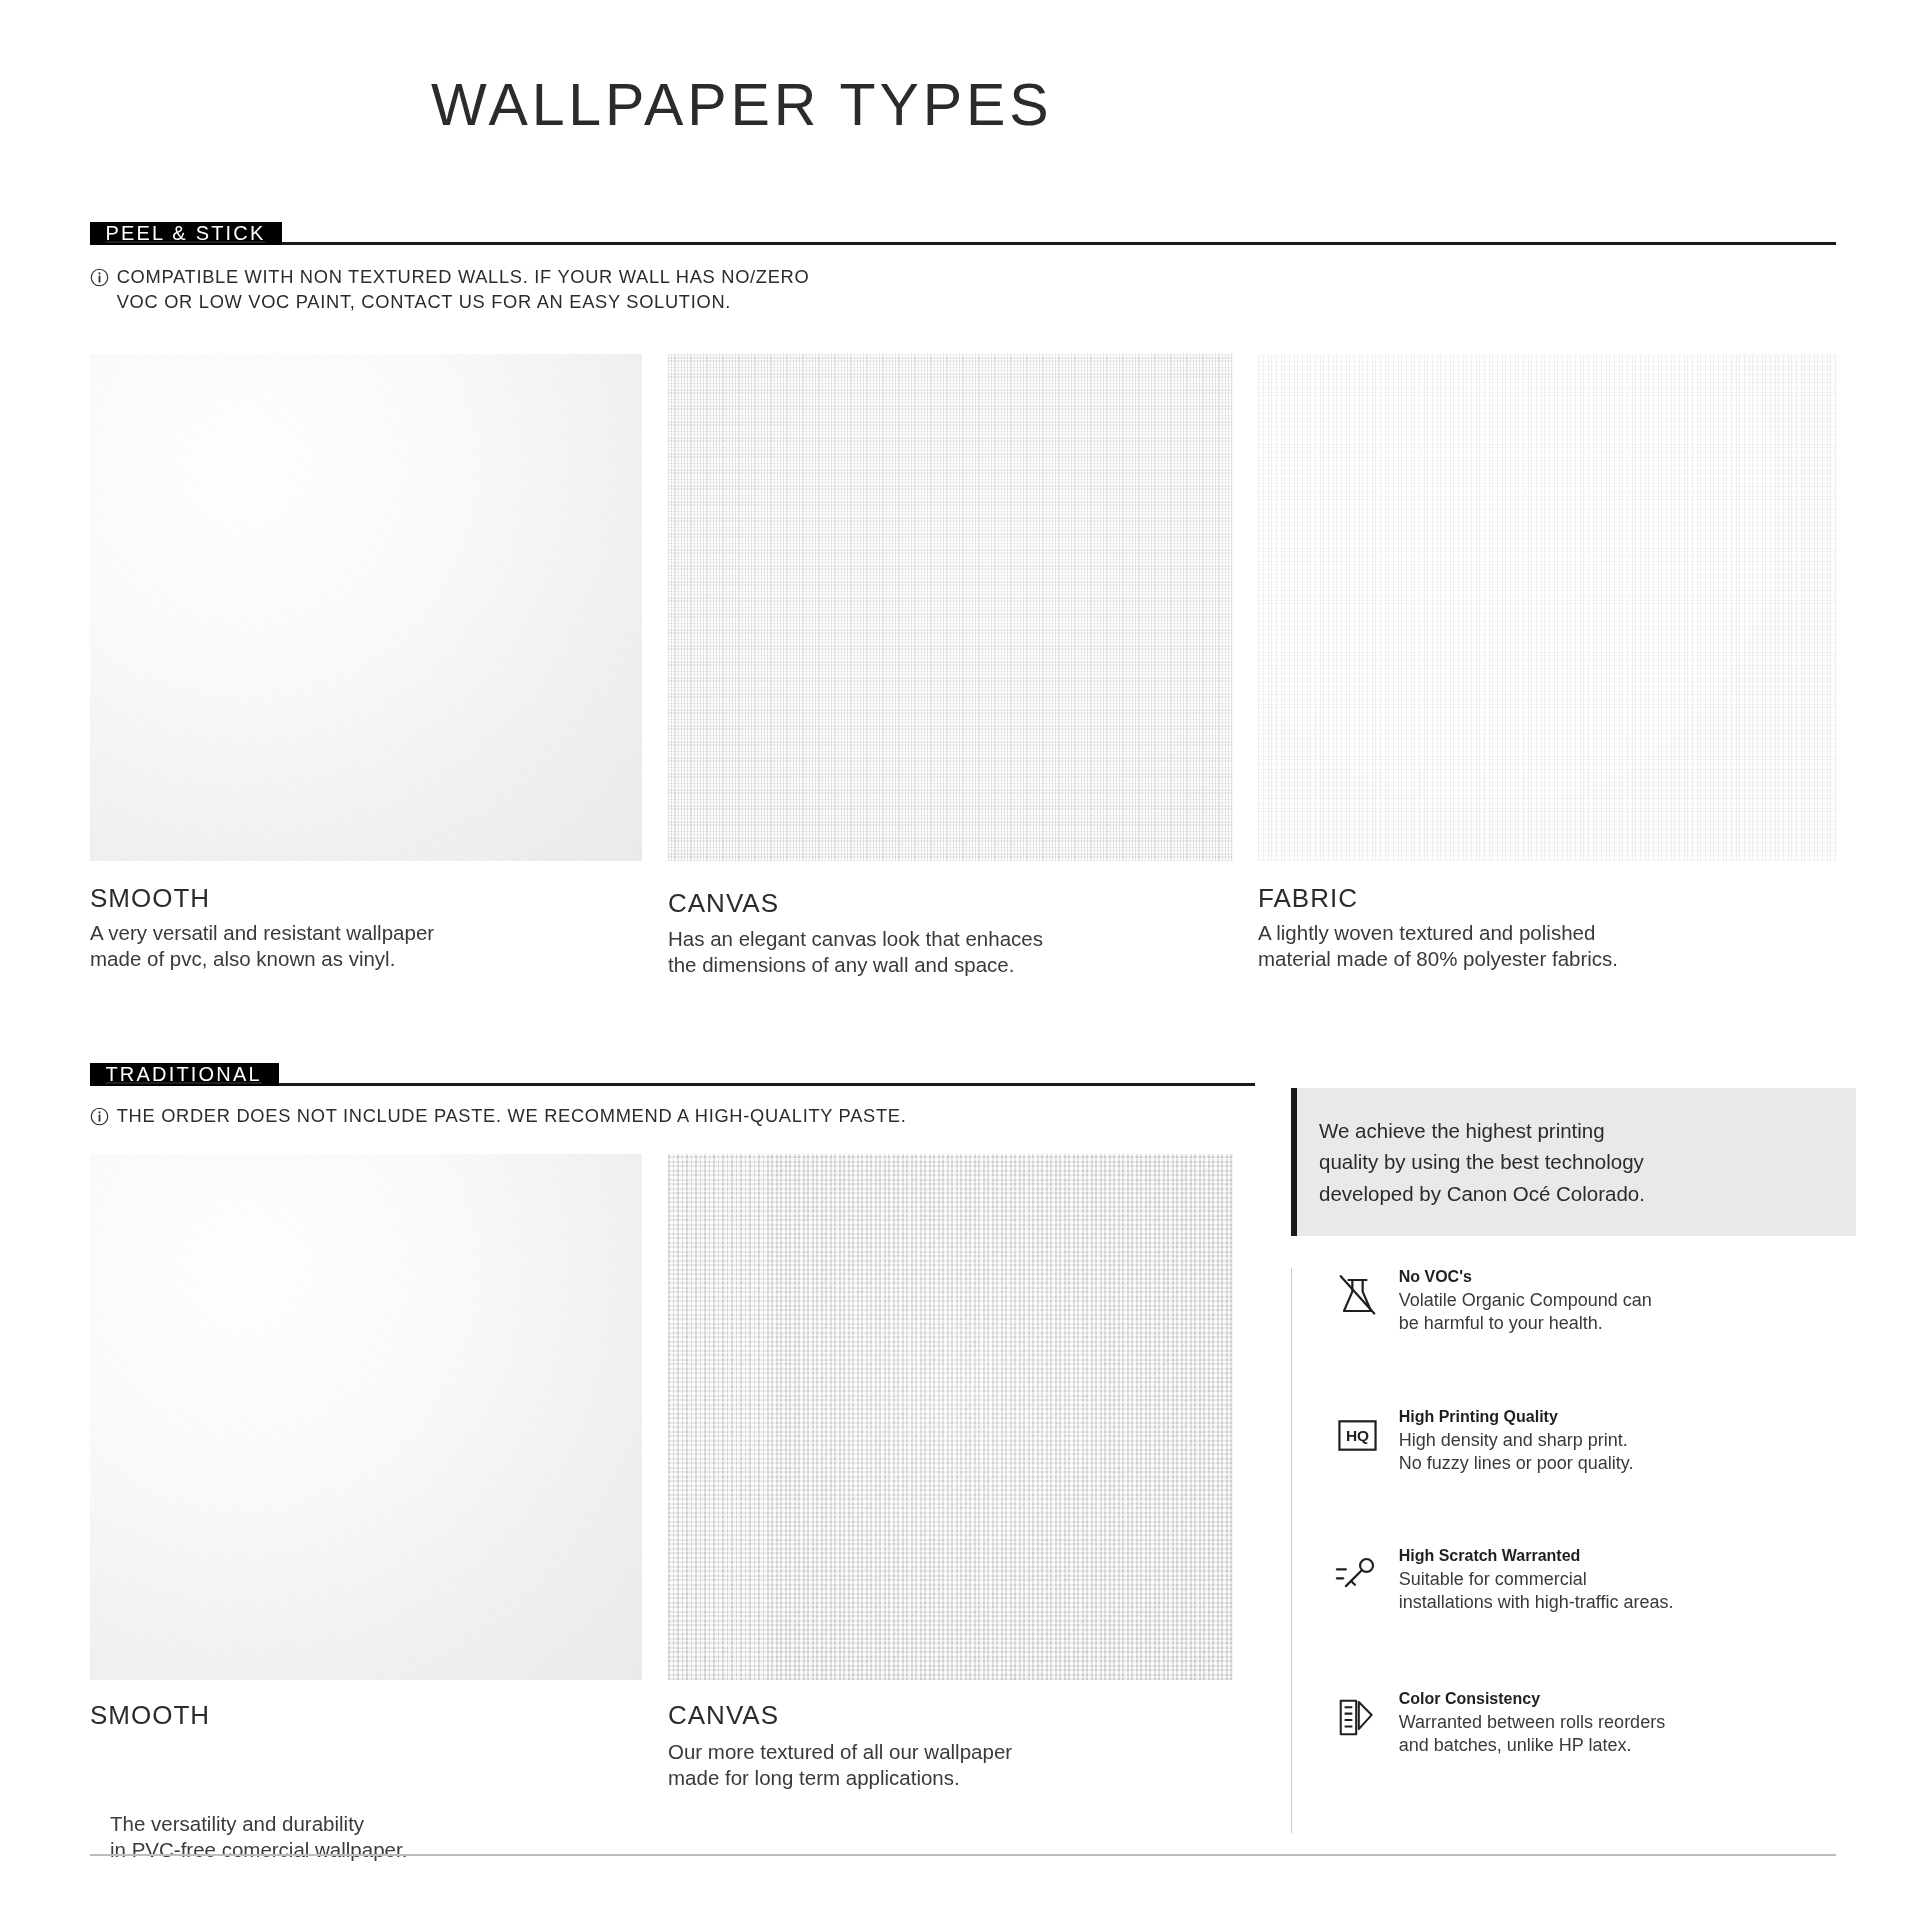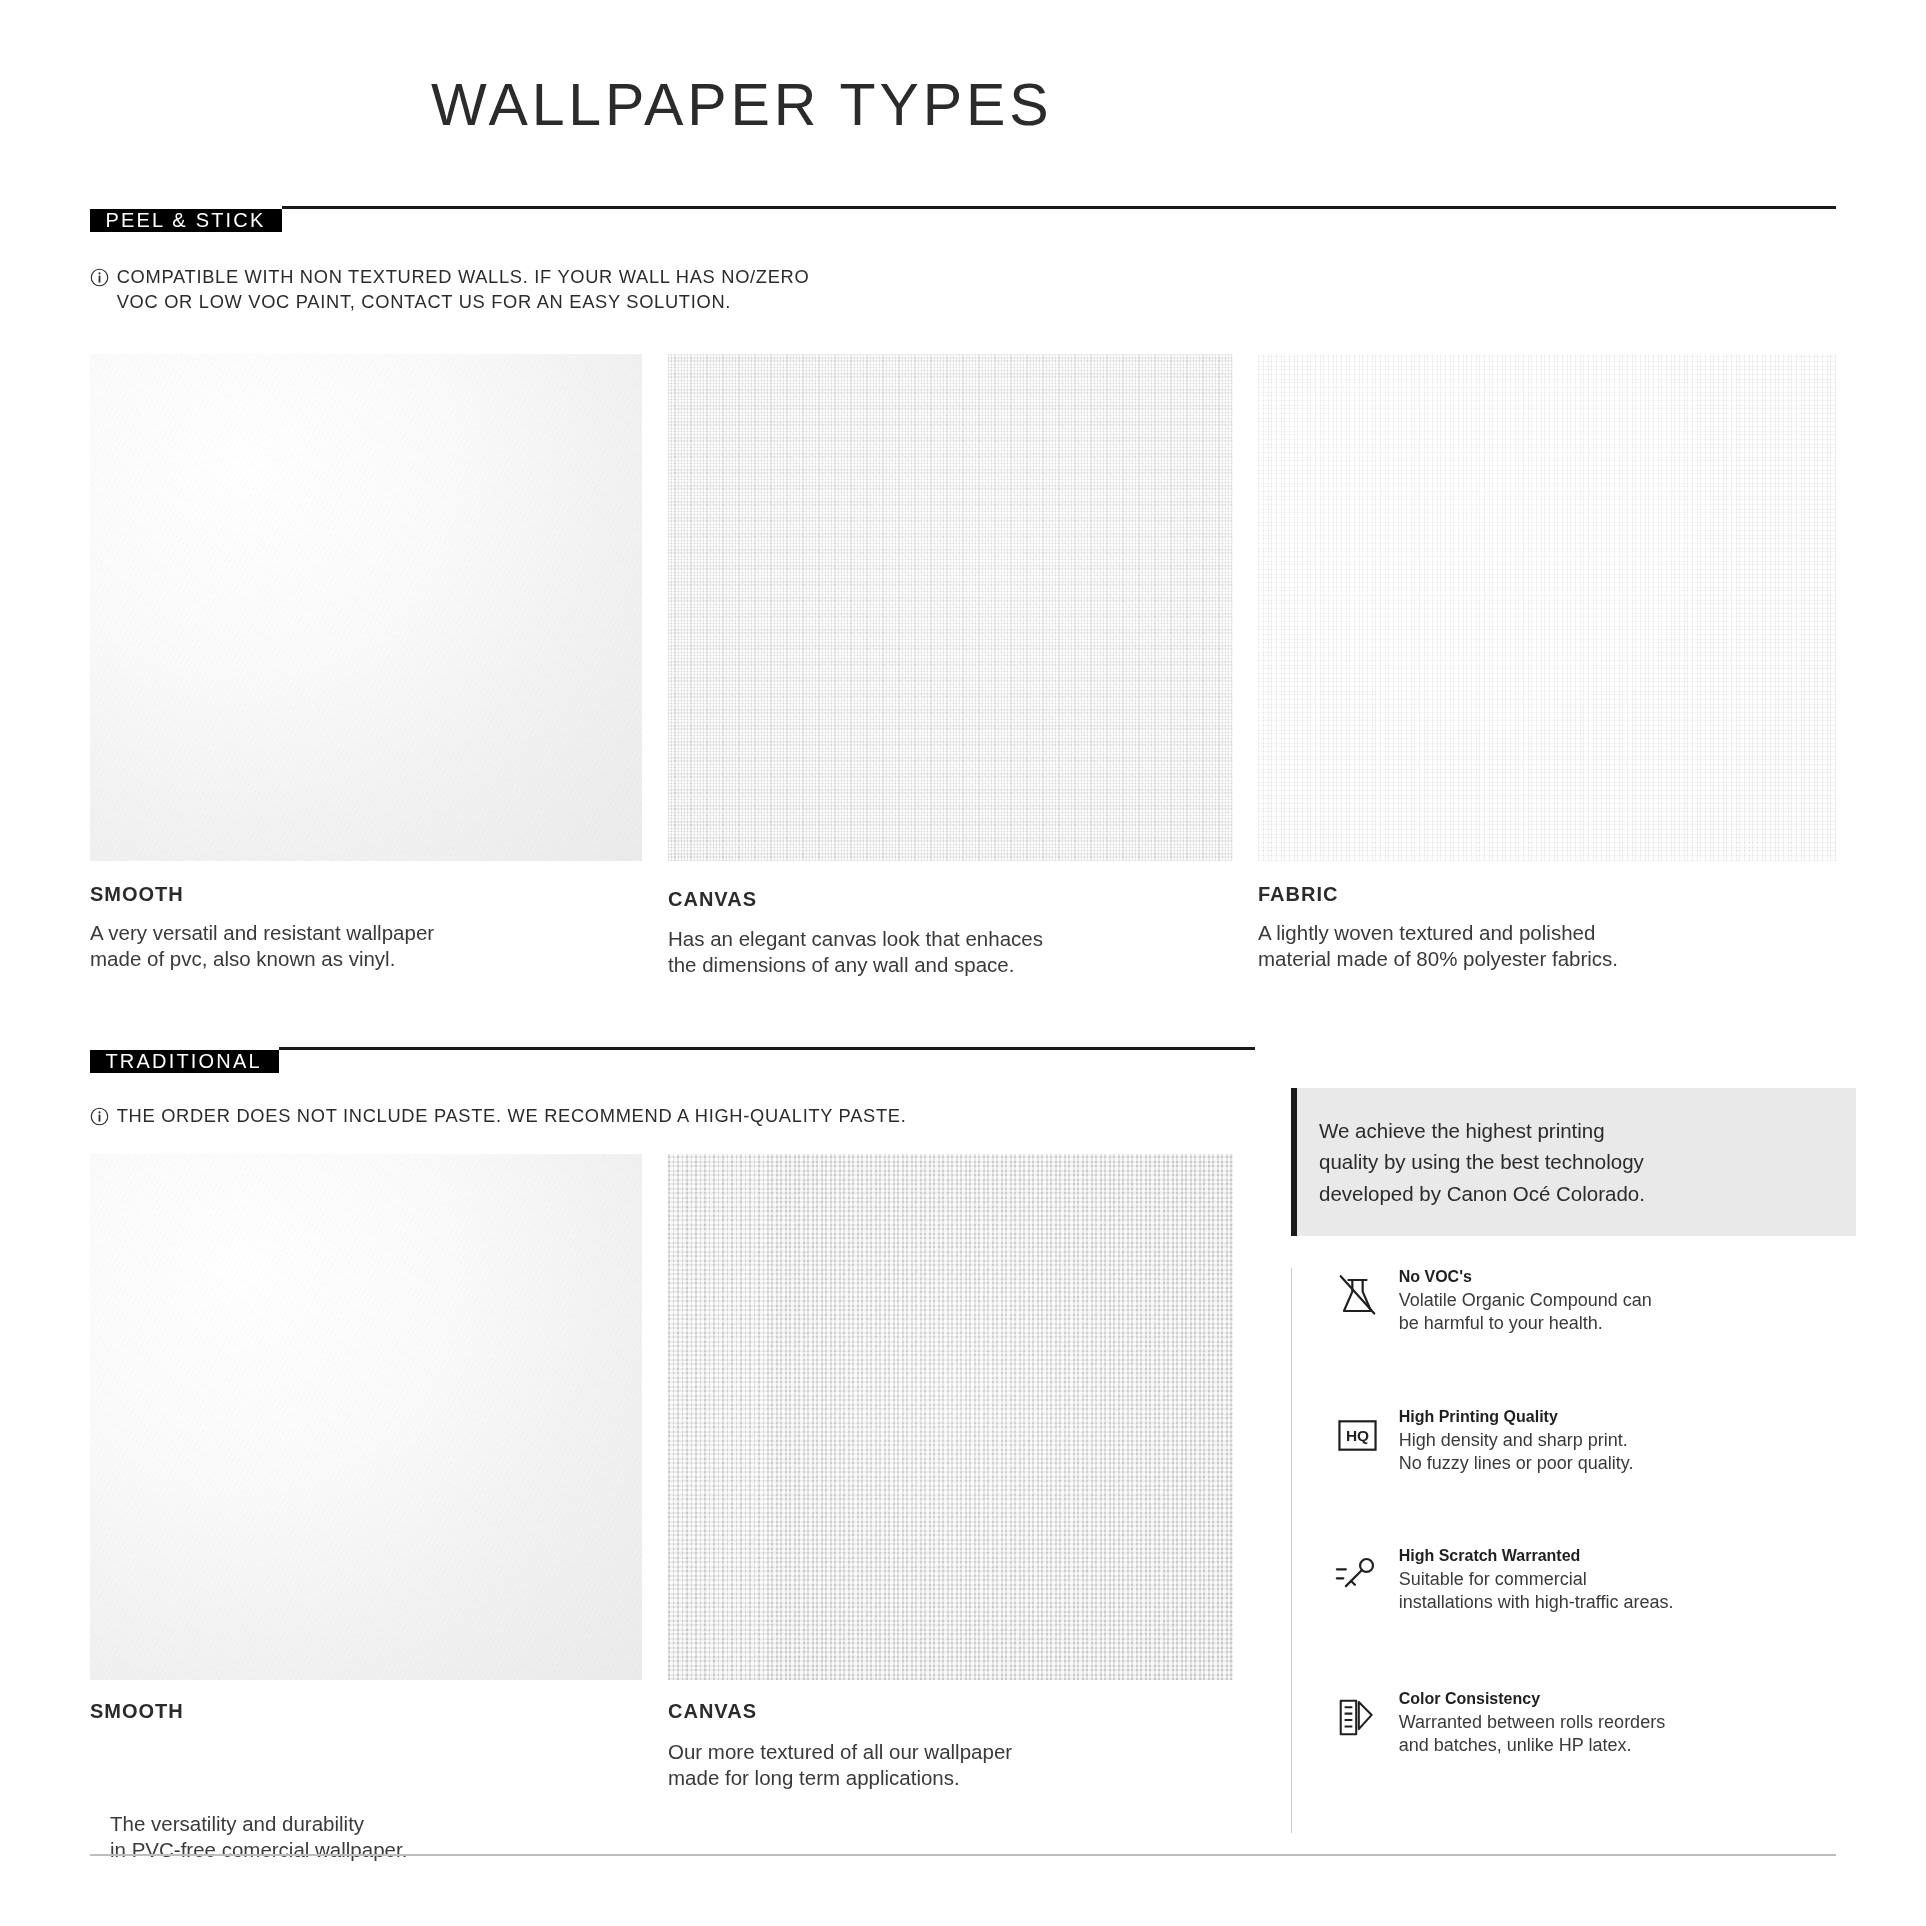--- a/index.html
+++ b/index.html
@@ -28,21 +28,22 @@
     font-weight: 300;
     color: #2b2b2b;
     white-space: nowrap;
   }
 
   
   .section-bar {
     position: absolute;
     height: 36px;
     display: flex;
-    align-items: flex-start;
+    align-items: flex-end;
+    text-decoration: underline;
   }
   .section-tag {
     background: #000000;
     color: #ffffff;
     font-size: 20px;
     letter-spacing: 2.2px;
     font-weight: 400;
     display: flex;
     align-items: center;
     padding: 0 16.7px 0 15.4px;
@@ -144,23 +145,23 @@
     background-image:
       repeating-linear-gradient(90deg, rgba(0,0,0,0.07) 0px, rgba(0,0,0,0.07) 1.9px, rgba(255,255,255,0.5) 1.9px, rgba(255,255,255,0.5) 4.5px),
       repeating-linear-gradient(0deg, rgba(0,0,0,0.07) 0px, rgba(0,0,0,0.07) 1.9px, rgba(255,255,255,0.5) 1.9px, rgba(255,255,255,0.5) 4.5px),
       repeating-linear-gradient(135deg, rgba(0,0,0,0.025) 0px, rgba(0,0,0,0.025) 2.6px, rgba(255,255,255,0) 2.6px, rgba(255,255,255,0) 8.3px),
       radial-gradient(ellipse at 50% 45%, rgba(255,255,255,0.55) 0%, rgba(233,233,233,0.3) 70%, rgba(224,224,224,0.4) 100%);
   }
 
   
   .cap-title {
     position: absolute;
-    font-size: 20px;
+    font-size: 26px;
     letter-spacing: 1px;
-    font-weight: 700;
+    font-weight: 400;
     color: #2b2b2b;
     white-space: nowrap;
   }
   .cap-desc {
     position: absolute;
     font-size: 20.5px;
     line-height: 1.28;
     color: #3a3a3a;
     white-space: pre-line;
   }

